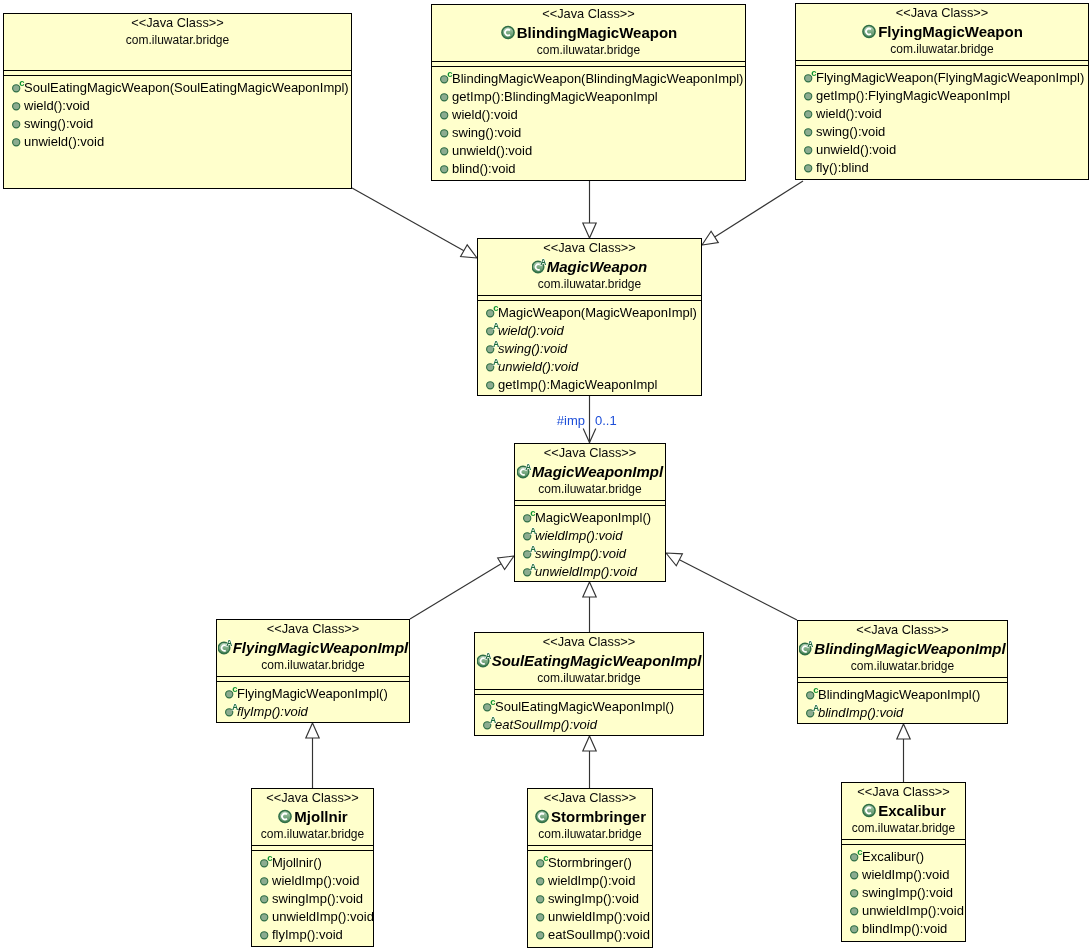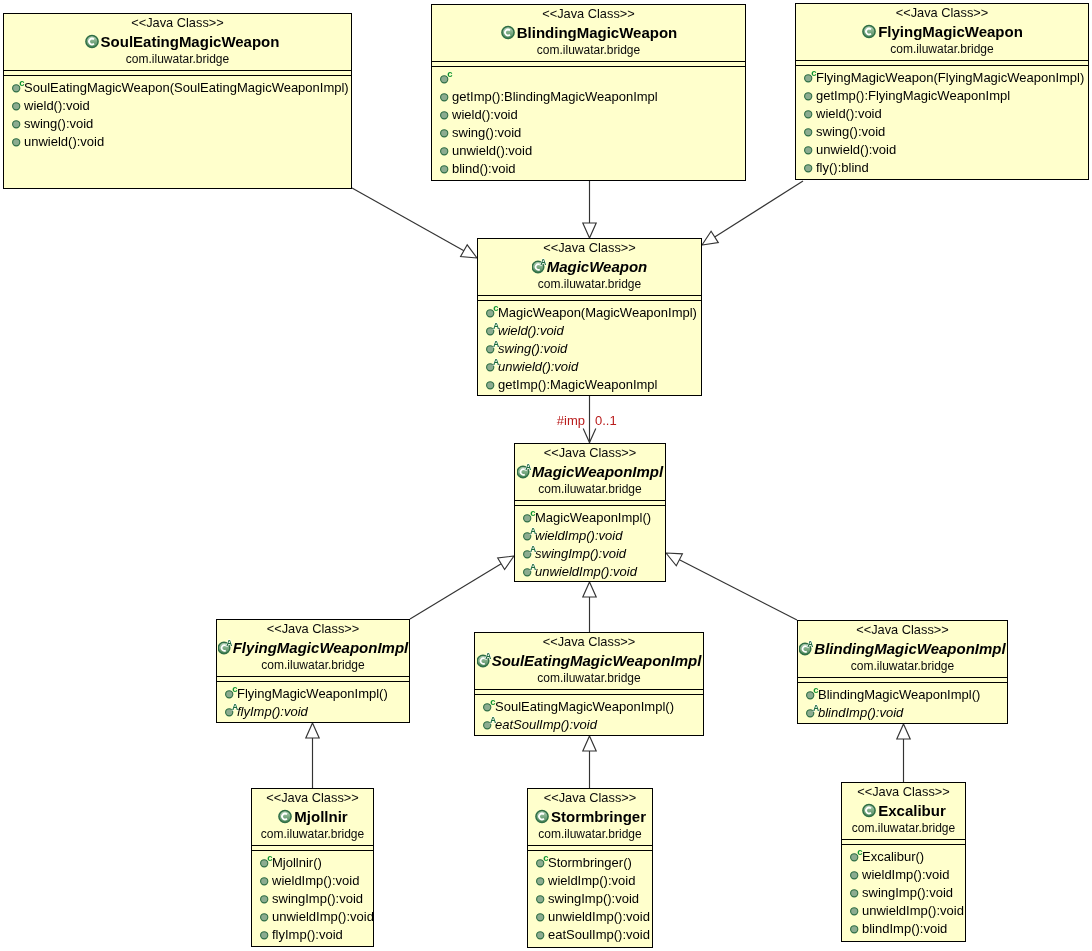--- a/index.html
+++ b/index.html
@@ -10,21 +10,21 @@
   display:flex;align-items:center;justify-content:center;}
 .nm.ab span{font-style:italic;}
 .pk{font-size:12px;line-height:17px;color:#0a0a0a;white-space:nowrap;}
 .ci{width:16px;height:17px;margin-right:1px;flex:none;}
 .ci.ab{width:14px;}
 .mid{height:4px;border-top:1px solid #000;border-bottom:1px solid #000;}
 .bd{padding-top:3px;}
 .row{position:relative;height:18px;font-size:13px;line-height:18px;color:#000;white-space:nowrap;padding-left:20px;}
 .row.a span{font-style:italic;}
 .ri{position:absolute;left:7px;top:0;width:17px;height:18px;}
-.lbl{position:absolute;font-size:13px;color:#b91c1c;white-space:nowrap;}
+.lbl{position:absolute;font-size:13px;color:#1d4ed8;white-space:nowrap;}
 </style></head><body>
 <div id="cv">
 <svg width="1092" height="951" style="position:absolute;left:0;top:0">
       <line x1="352.0" y1="188.0" x2="463.9" y2="250.7" stroke="#333333" stroke-width="1.15"></line>
       <polygon points="477.0,258.0 460.6,256.5 467.2,244.8" fill="#ffffff" stroke="#333333" stroke-width="1.15"></polygon>
       <line x1="589.5" y1="181.0" x2="589.5" y2="223.0" stroke="#333333" stroke-width="1.15"></line>
       <polygon points="589.5,238.0 582.8,223.0 596.2,223.0" fill="#ffffff" stroke="#333333" stroke-width="1.15"></polygon>
       <line x1="803.0" y1="181.0" x2="714.7" y2="237.0" stroke="#333333" stroke-width="1.15"></line>
       <polygon points="702.0,245.0 711.1,231.3 718.3,242.6" fill="#ffffff" stroke="#333333" stroke-width="1.15"></polygon>
       <line x1="410.0" y1="619.0" x2="501.2" y2="563.8" stroke="#333333" stroke-width="1.15"></line>
@@ -38,33 +38,20 @@
       <line x1="589.5" y1="788.0" x2="589.5" y2="751.0" stroke="#333333" stroke-width="1.15"></line>
       <polygon points="589.5,736.0 596.2,751.0 582.8,751.0" fill="#ffffff" stroke="#333333" stroke-width="1.15"></polygon>
       <line x1="903.5" y1="782.0" x2="903.5" y2="739.0" stroke="#333333" stroke-width="1.15"></line>
       <polygon points="903.5,724.0 910.2,739.0 896.8,739.0" fill="#ffffff" stroke="#333333" stroke-width="1.15"></polygon>
       <line x1="589.5" y1="396" x2="589.5" y2="443" stroke="#333333" stroke-width="1.15"></line>
       <polyline points="583.2,428.5 589.5,442.5 595.8,428.5" fill="none" stroke="#333333" stroke-width="1.15"></polyline>
     </svg>
 <div class="box" style="left:3px;top:13px;width:349px;height:176px">
       <div class="hd">
         <div class="st">&lt;&lt;Java Class&gt;&gt;</div>
-        <div class="nm" style="padding-left:8px">
-          <svg class="ci" viewBox="0 0 16 17">
-            <defs>
-              <linearGradient id="g1" x1="0" y1="0" x2="0" y2="1">
-                <stop offset="0" stop-color="#b7d4b8"></stop>
-                <stop offset="1" stop-color="#448353"></stop>
-              </linearGradient>
-            </defs>
-            <circle cx="8" cy="8.5" r="6.1" fill="url(#g1)" stroke="#2f6e46" stroke-width="1.5"></circle>
-            <path d="M10 6.4 A2.9 2.9 0 1 0 10 10.6" fill="none" stroke="#ffffff" stroke-width="1.8"></path>
-          </svg>
-          <span>SoulEatingMagicWeapon</span>
-        </div>
         <div class="pk">com.iluwatar.bridge</div>
       </div>
       <div class="mid"></div>
       <div class="bd">
         <div class="row"><svg class="ri" viewBox="0 0 17 18">
             <circle cx="5.2" cy="9.3" r="3.6" fill="#8cac90" stroke="#2f6e46" stroke-width="1.1"></circle>
             <text x="11" y="7.2" font-size="9.5" font-weight="bold" fill="#0e9430" stroke="#ffffcc" stroke-width="0.9" paint-order="stroke" text-anchor="middle">c</text>
           </svg><span>SoulEatingMagicWeapon(SoulEatingMagicWeaponImpl)</span></div>
         <div class="row"><svg class="ri" viewBox="0 0 17 18">
             <circle cx="5.2" cy="9.3" r="3.6" fill="#8cac90" stroke="#2f6e46" stroke-width="1.1"></circle>
@@ -93,21 +80,21 @@
           </svg>
           <span>BlindingMagicWeapon</span>
         </div>
         <div class="pk">com.iluwatar.bridge</div>
       </div>
       <div class="mid"></div>
       <div class="bd">
         <div class="row"><svg class="ri" viewBox="0 0 17 18">
             <circle cx="5.2" cy="9.3" r="3.6" fill="#8cac90" stroke="#2f6e46" stroke-width="1.1"></circle>
             <text x="11" y="7.2" font-size="9.5" font-weight="bold" fill="#0e9430" stroke="#ffffcc" stroke-width="0.9" paint-order="stroke" text-anchor="middle">c</text>
-          </svg></div>
+          </svg><span>BlindingMagicWeapon(BlindingMagicWeaponImpl)</span></div>
         <div class="row"><svg class="ri" viewBox="0 0 17 18">
             <circle cx="5.2" cy="9.3" r="3.6" fill="#8cac90" stroke="#2f6e46" stroke-width="1.1"></circle>
           </svg><span>getImp():BlindingMagicWeaponImpl</span></div>
         <div class="row"><svg class="ri" viewBox="0 0 17 18">
             <circle cx="5.2" cy="9.3" r="3.6" fill="#8cac90" stroke="#2f6e46" stroke-width="1.1"></circle>
           </svg><span>wield():void</span></div>
         <div class="row"><svg class="ri" viewBox="0 0 17 18">
             <circle cx="5.2" cy="9.3" r="3.6" fill="#8cac90" stroke="#2f6e46" stroke-width="1.1"></circle>
           </svg><span>swing():void</span></div>
         <div class="row"><svg class="ri" viewBox="0 0 17 18">

